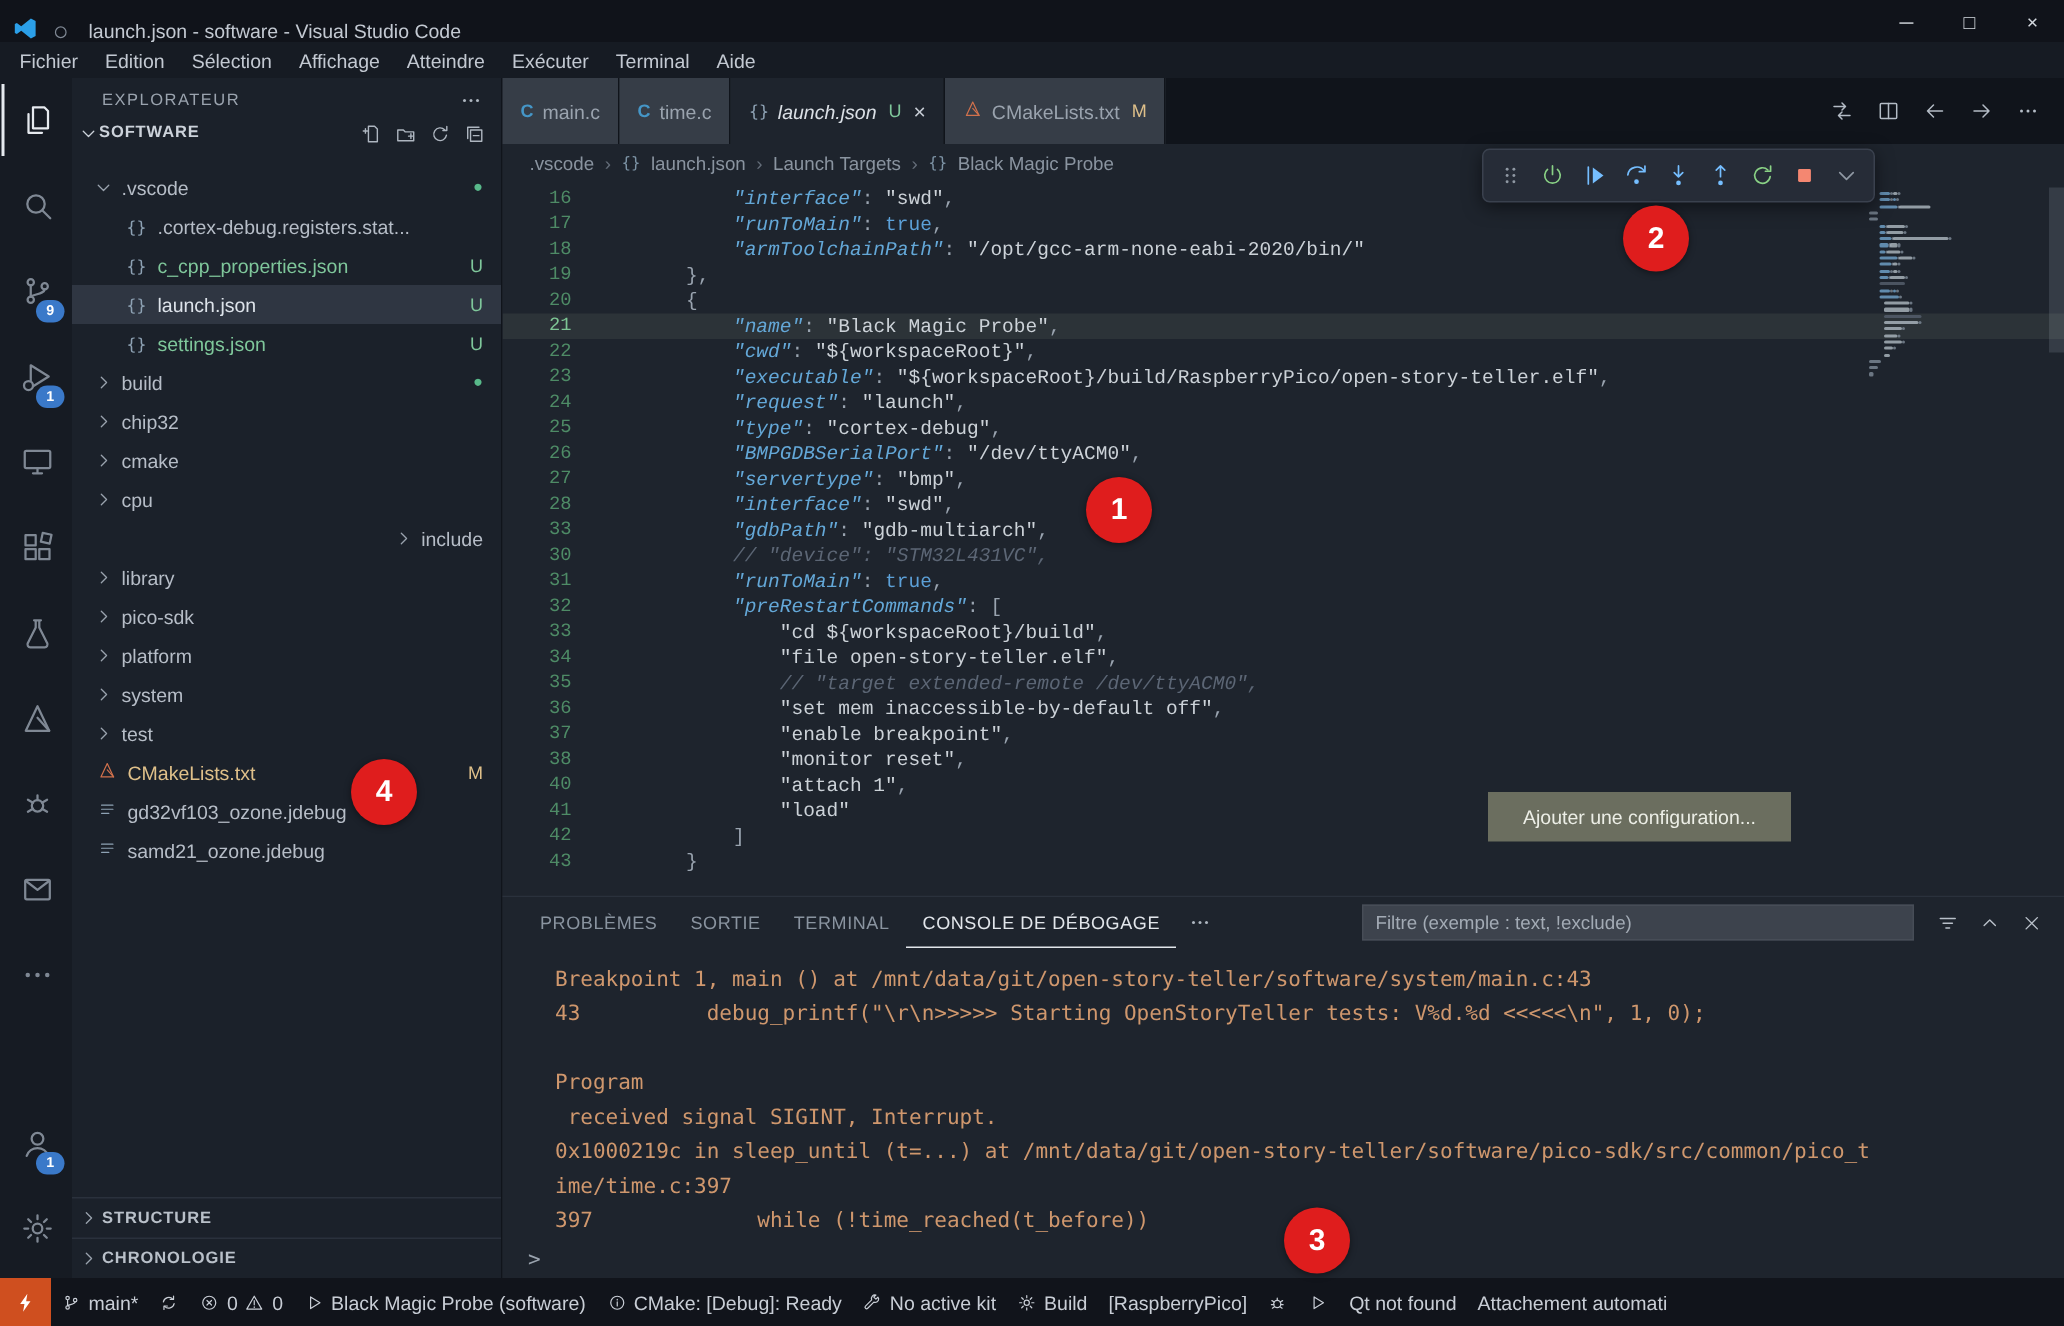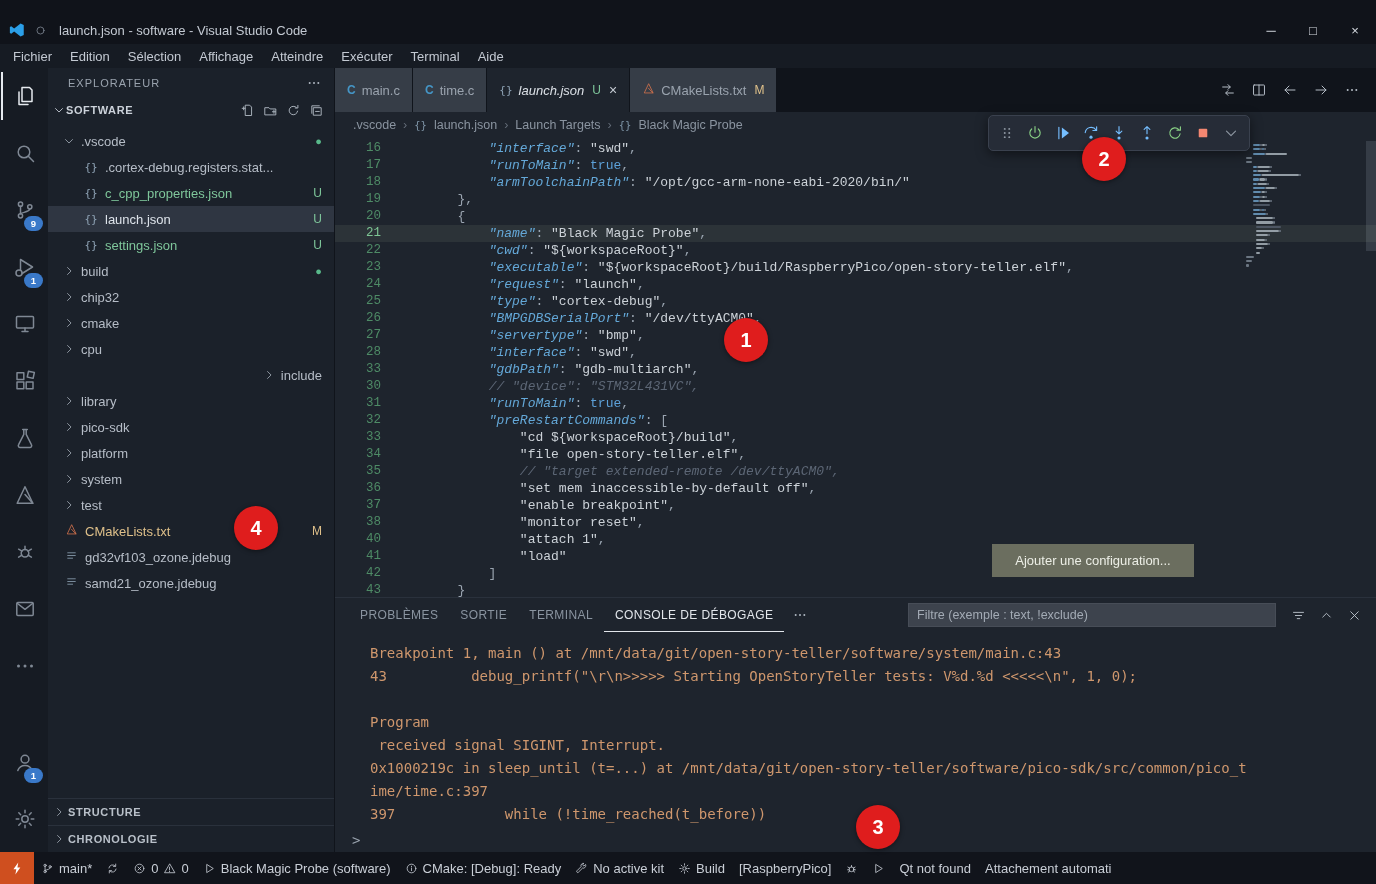--- a/index.html
+++ b/index.html
@@ -1,21 +1,21 @@
 <!DOCTYPE html>
 <html><head>
 <meta charset="utf-8">
 <style>
   html,body{margin:0;padding:0;background:#0d1016;}
   .app{width:1376px;height:884px;position:relative;overflow:hidden;display:flex;flex-direction:column;
        font-family:"Liberation Sans",sans-serif;color:#c6ccd4;background:#1e242d;font-size:13px;}
   .icon svg{display:block;}
 
   
-  .titlebar{flex:0 0 28px;background:#10131a;display:flex;align-items:center;padding:16px 0 0 8px;}
+  .titlebar{flex:0 0 28px;background:#10131a;display:flex;align-items:flex-end;padding:0 0 0 8px;}
   .titlebar .title{font-size:13px;color:#c3c9d2;margin-left:12px;}
   .tb-dot{margin-left:8px;color:#7f8894;}
   .win-controls{margin-left:auto;display:flex;height:100%;}
   .win-btn{width:42px;display:flex;align-items:center;justify-content:center;color:#d5dae0;font-size:13px;}
 
   
   .menubar{flex:0 0 24px;background:#161b23;display:flex;align-items:center;padding-left:4px;}
   .menu-item{padding:0 9px;color:#c3c9d2;}
 
   .main{flex:1;display:flex;min-height:0;}
@@ -24,21 +24,21 @@
   .activitybar{width:48px;background:#161b23;display:flex;flex-direction:column;align-items:center;padding-top:4px;box-sizing:border-box;}
   .ab-item{width:46px;height:48px;margin-bottom:9px;display:flex;align-items:center;justify-content:center;color:#7f8894;position:relative;border-left:2px solid transparent;box-sizing:border-box;}
   .ab-item.active{color:#e6eaef;border-left-color:#e6eaef;}
   .ab-badge{position:absolute;right:4px;bottom:3px;background:#3a79c9;color:#fff;font-size:9.5px;min-width:15px;height:15px;border-radius:8px;display:flex;align-items:center;justify-content:center;padding:0 2px;font-weight:bold;}
   .ab-spacer{flex:1;}
 
   
   .sidebar{width:287px;background:#1b212a;display:flex;flex-direction:column;border-right:1px solid #10141b;box-sizing:border-box;}
   .sb-header{flex:0 0 30px;display:flex;align-items:center;padding:0 12px 0 20px;font-size:11px;letter-spacing:1px;color:#9aa3ae;}
   .sb-header .icon{margin-left:auto;color:#aeb6c0;}
-  .sb-section{flex:0 0 24px;display:flex;align-items:center;padding:0 10px 0 4px;font-size:11px;font-weight:bold;letter-spacing:.6px;color:#ccd2da;}
+  .sb-section{flex:0 0 24px;display:flex;padding:0 10px 0 4px;font-size:11px;font-weight:bold;letter-spacing:.6px;color:#ccd2da;}
   .sb-actions{margin-left:auto;display:flex;gap:8px;color:#aeb6c0;}
   #tree{flex:1;overflow:hidden;padding-top:6px;}
   .row{height:26px;display:flex;align-items:center;padding-right:12px;color:#b6bdc7;}
   .row.selected{background:#2f3642;}
   .row .chev{color:#9aa3ae;flex:0 0 16px;margin-right:3px;}
   .row .fi{flex:0 0 18px;text-align:center;margin-right:5px;font-family:"DejaVu Sans Mono",monospace;font-size:11px;color:#8ea2b4;}
   .row .fi.orange{color:#d1714c;}
   .lbl.green{color:#7fc79b;} .lbl.orange{color:#dfc08a;} .row.selected .lbl{color:#dde3ea;}
   .badge{margin-left:auto;font-size:12px;}
   .badge.green{color:#7fc79b;} .badge.orange{color:#dfc08a;}

